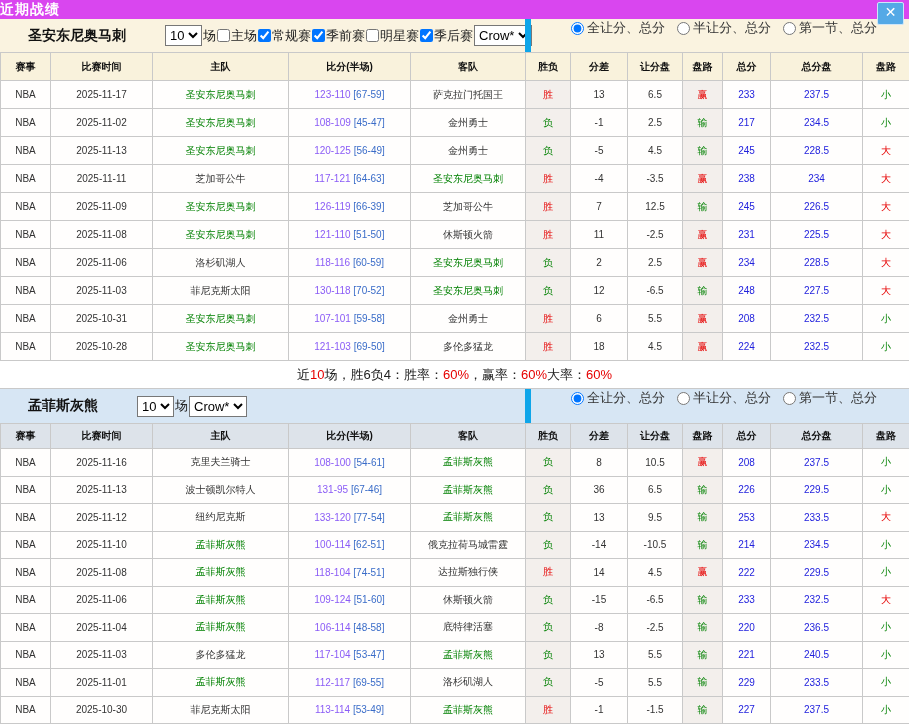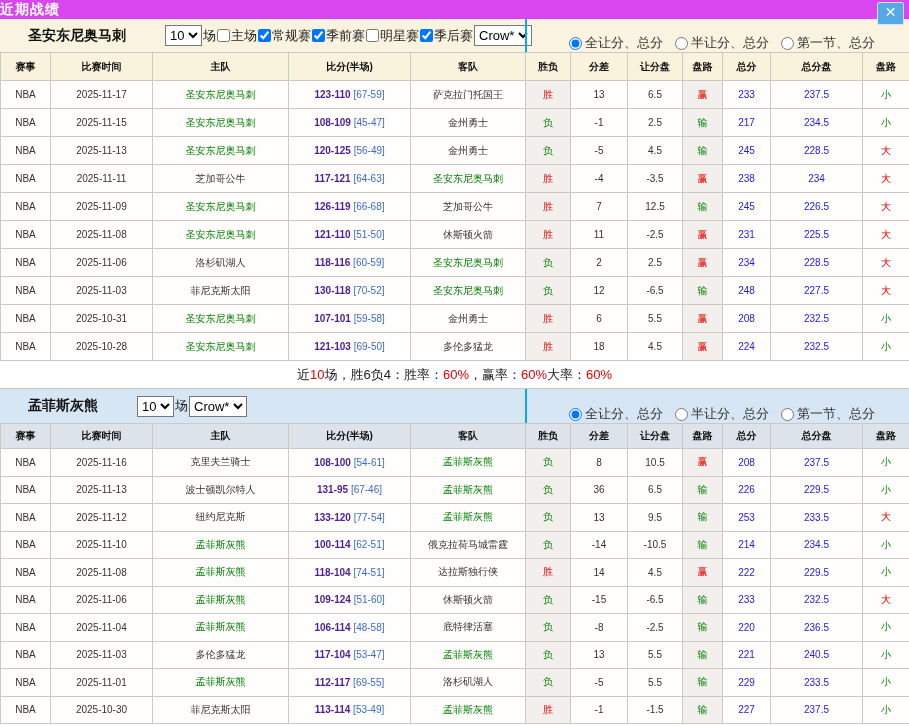--- a/index.html
+++ b/index.html
@@ -17,40 +17,40 @@
   
   .filter-bar{display:flex;align-items:stretch;font-size:13px;color:#222}
   .filter-bar.s1{background:#faf3e0;height:33px}
   .filter-bar.s2{background:#d7e6f4;height:34px}
   .filter-left{width:525px;display:flex;align-items:center;
     padding-left:28px;box-sizing:border-box;white-space:nowrap}
   .team-name{font-weight:bold;font-size:14px;color:#111;margin-right:38px}
   .filter-left select{font-size:13px;height:21px;margin:0 1px;
     border:1px solid #777;background:#fff}
   .filter-left input[type=checkbox]{margin:0 1px;vertical-align:-2px;width:13px;height:13px}
-  .filter-right{flex:1;border-left:2px solid #0ea5e9;display:flex;
-    align-items:flex-end;justify-content:center;color:#333}
+  .filter-right{flex:1;border-left:6px solid #0ea5e9;display:flex;
+    align-items:flex-start;justify-content:center;color:#333}
   .filter-right label{display:inline-flex;align-items:center;margin:0 2px}
   .filter-right input[type=radio]{margin:0 3px 0 8px;width:13px;height:13px}
   
   table{border-collapse:collapse;table-layout:fixed;width:909px;font-size:10px}
   th,td{border:1px solid #c9c9c9;text-align:center;padding:0;
     overflow:hidden;white-space:nowrap}
   th{font-weight:bold;color:#111}
   #table1 th{background:#f9f2dc;height:27px}
   #table2 th{background:#dde3ea;height:24px}
   #table1 td{height:27px}
   #table2 td{height:26.5px}
   td{background:#fffefd;color:#333}
   td.tint{background:#f3efec}
   td.blue{color:#2222dd}
   td.focus{color:#008000}
   .red{color:#e60000}
   .green{color:#008000}
-  td .score{font-weight:bold;color:#4c1d95}
+  td .score{font-weight:normal;color:#8b5cf6}
   td .half{color:#3a6cc8}
   
   .summary{height:27px;border-bottom:1px solid #c9c9c9;background:#fff;
     display:flex;align-items:center;justify-content:center;font-size:13px;color:#222}
 </style>
 </head>
 <body>
 
 <div class="titlebar">
   <span class="title">近期战绩</span>
@@ -126,21 +126,21 @@
         <td class="tint red">胜</td>
         <td>13</td>
         <td>6.5</td>
         <td class="tint red">赢</td>
         <td class="blue">233</td>
         <td class="blue">237.5</td>
         <td class="green">小</td>
       </tr>
       <tr>
         <td>NBA</td>
-        <td>2025-11-15</td>
+        <td>2025-11-02</td>
         <td class="focus">圣安东尼奥马刺</td>
         <td><span class="score">108-109</span><span class="half"> [45-47]</span></td>
         <td>金州勇士</td>
         <td class="tint green">负</td>
         <td>-1</td>
         <td>2.5</td>
         <td class="tint green">输</td>
         <td class="blue">217</td>
         <td class="blue">234.5</td>
         <td class="green">小</td>
@@ -170,21 +170,21 @@
         <td>-3.5</td>
         <td class="tint red">赢</td>
         <td class="blue">238</td>
         <td class="blue">234</td>
         <td class="red">大</td>
       </tr>
       <tr>
         <td>NBA</td>
         <td>2025-11-09</td>
         <td class="focus">圣安东尼奥马刺</td>
-        <td><span class="score">126-119</span><span class="half"> [66-68]</span></td>
+        <td><span class="score">126-119</span><span class="half"> [66-39]</span></td>
         <td>芝加哥公牛</td>
         <td class="tint red">胜</td>
         <td>7</td>
         <td>12.5</td>
         <td class="tint green">输</td>
         <td class="blue">245</td>
         <td class="blue">226.5</td>
         <td class="red">大</td>
       </tr>
       <tr>

